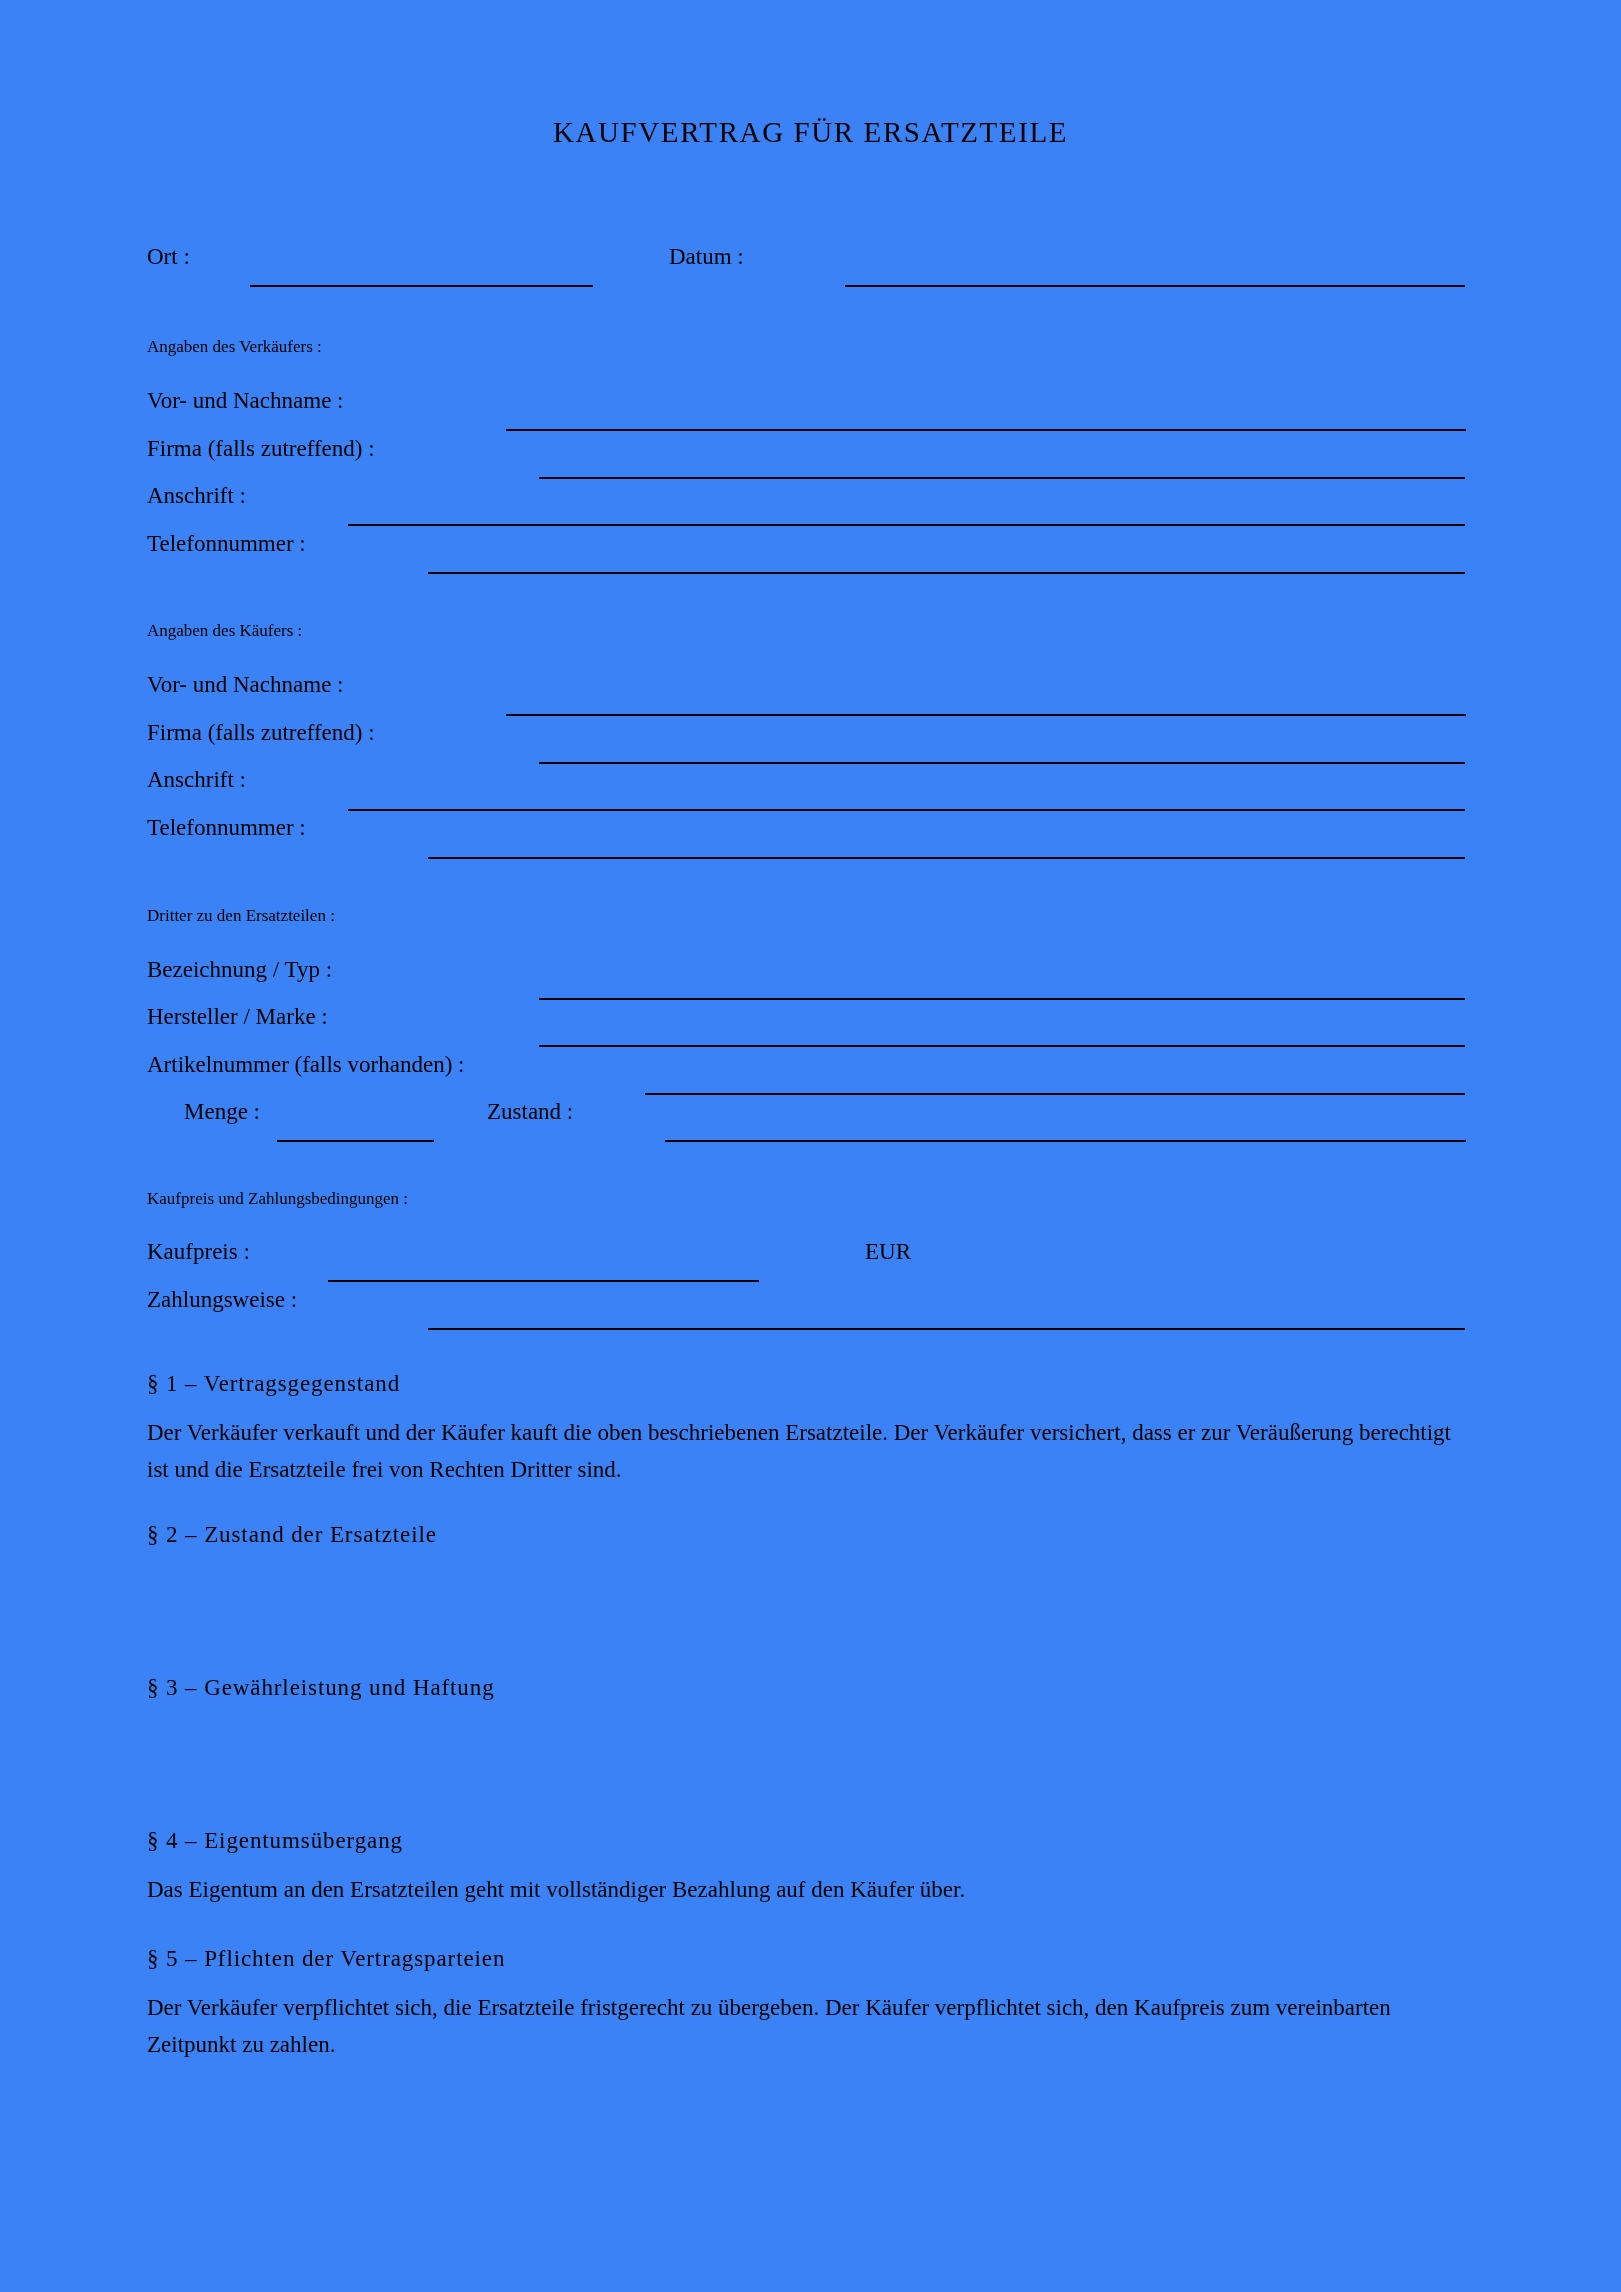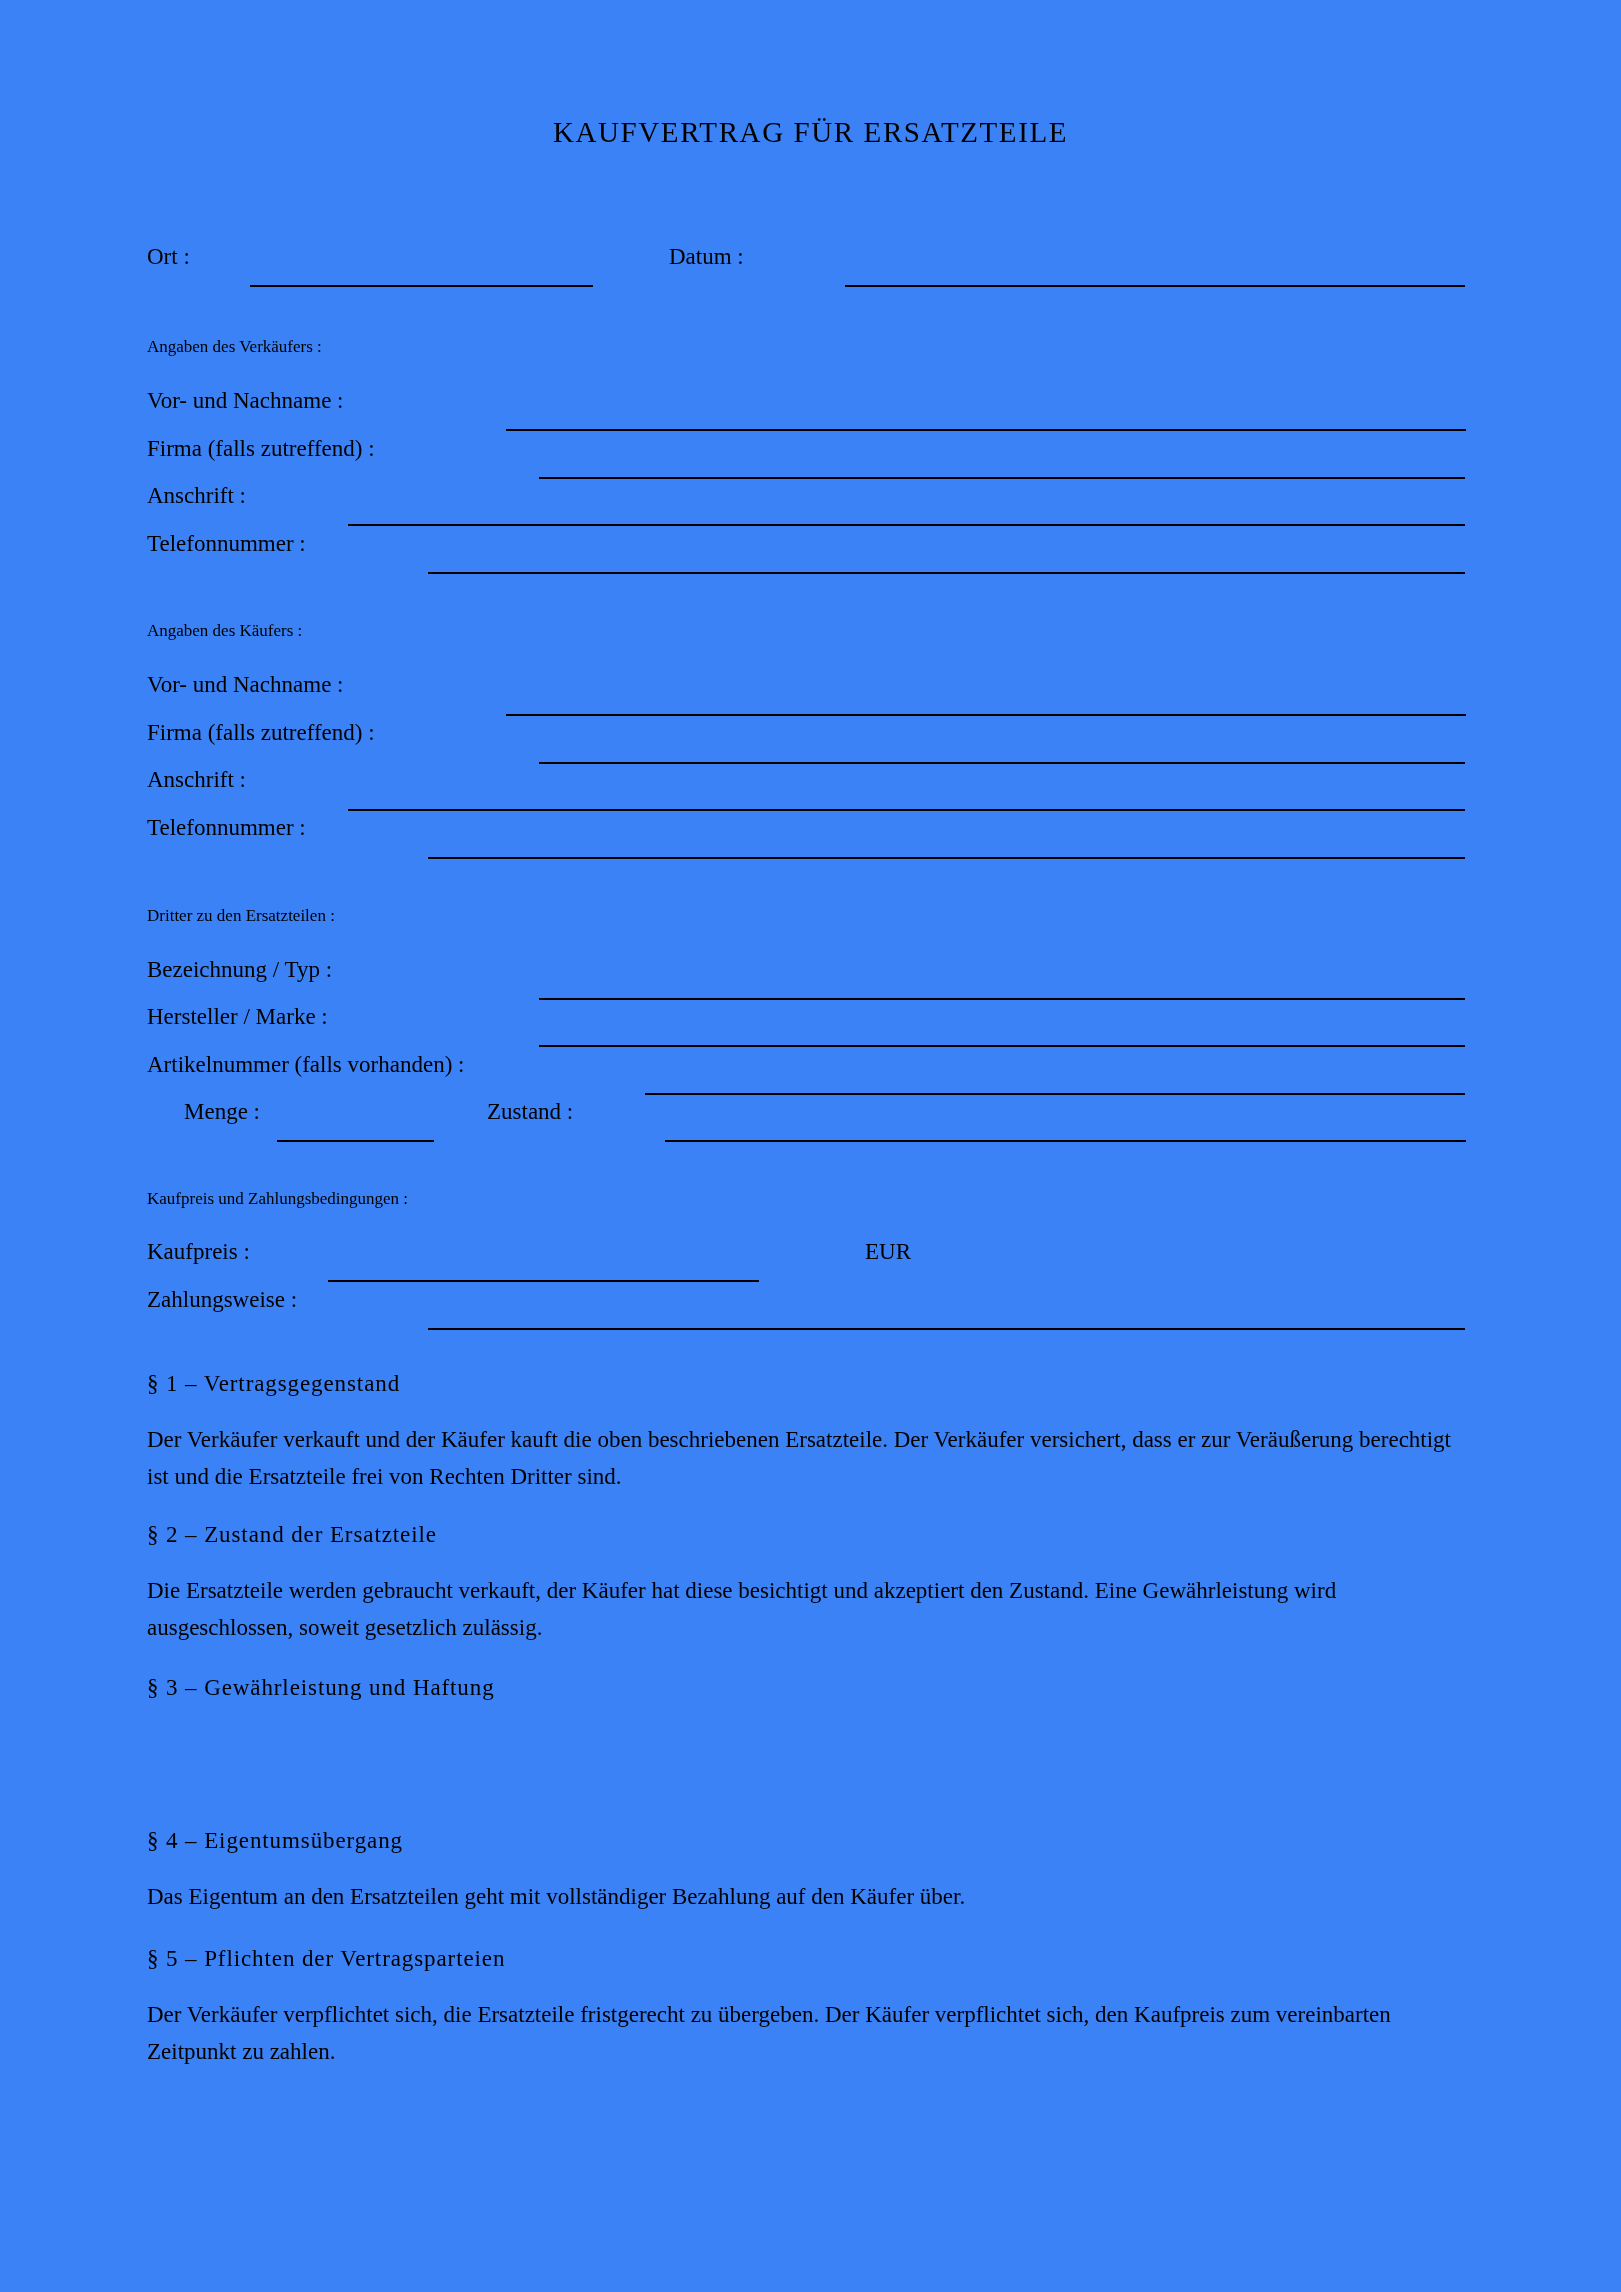--- a/index.html
+++ b/index.html
@@ -66,21 +66,20 @@
     font-size: 23px;
     letter-spacing: 0.9px;
     white-space: nowrap;
     line-height: 1;
   }
   .para-body {
     position: absolute;
     font-size: 23px;
     line-height: 1.62;
     text-align: left;
-    margin-top: 7px;
   }
 </style>
 </head>
 <body>
 
 <div class="page">
   <div class="doc">
 
     <div class="doc-title">KAUFVERTRAG FÜR ERSATZTEILE</div>
 
@@ -141,21 +140,20 @@
     <div class="rule" style="left:181px; top:1280px; width:431px;"></div>
     <div class="lbl" style="left:718px; top:1240px;">EUR</div>
 
     <div class="lbl" style="left:0px; top:1288px;">Zahlungsweise :</div>
     <div class="rule" style="left:281px; top:1328px; width:1037px;"></div>
 
     <div class="para-head" style="left:0px; top:1372px;">§ 1 – Vertragsgegenstand</div>
     <div class="para-body" style="left:0px; top:1414px; width:1318px;">Der Verkäufer verkauft und der Käufer kauft die oben beschriebenen Ersatzteile. Der Verkäufer versichert, dass er zur Veräußerung berechtigt ist und die Ersatzteile frei von Rechten Dritter sind.</div>
 
     <div class="para-head" style="left:0px; top:1523px;">§ 2 – Zustand der Ersatzteile</div>
-    <div class="para-body" style="left:0px; top:1565px; width:1235px;">Die Ersatzteile werden gebraucht verkauft, der Käufer hat diese besichtigt und akzeptiert den Zustand. Eine Gewährleistung wird ausgeschlossen, soweit gesetzlich zulässig.</div>
 
     <div class="para-head" style="left:0px; top:1676px;">§ 3 – Gewährleistung und Haftung</div>
 
     <div class="para-head" style="left:0px; top:1829px;">§ 4 – Eigentumsübergang</div>
     <div class="para-body" style="left:0px; top:1871px; width:1318px;">Das Eigentum an den Ersatzteilen geht mit vollständiger Bezahlung auf den Käufer über.</div>
 
     <div class="para-head" style="left:0px; top:1947px;">§ 5 – Pflichten der Vertragsparteien</div>
     <div class="para-body" style="left:0px; top:1989px; width:1318px;">Der Verkäufer verpflichtet sich, die Ersatzteile fristgerecht zu übergeben. Der Käufer verpflichtet sich, den Kaufpreis zum vereinbarten Zeitpunkt zu zahlen.</div>
 
   </div>

